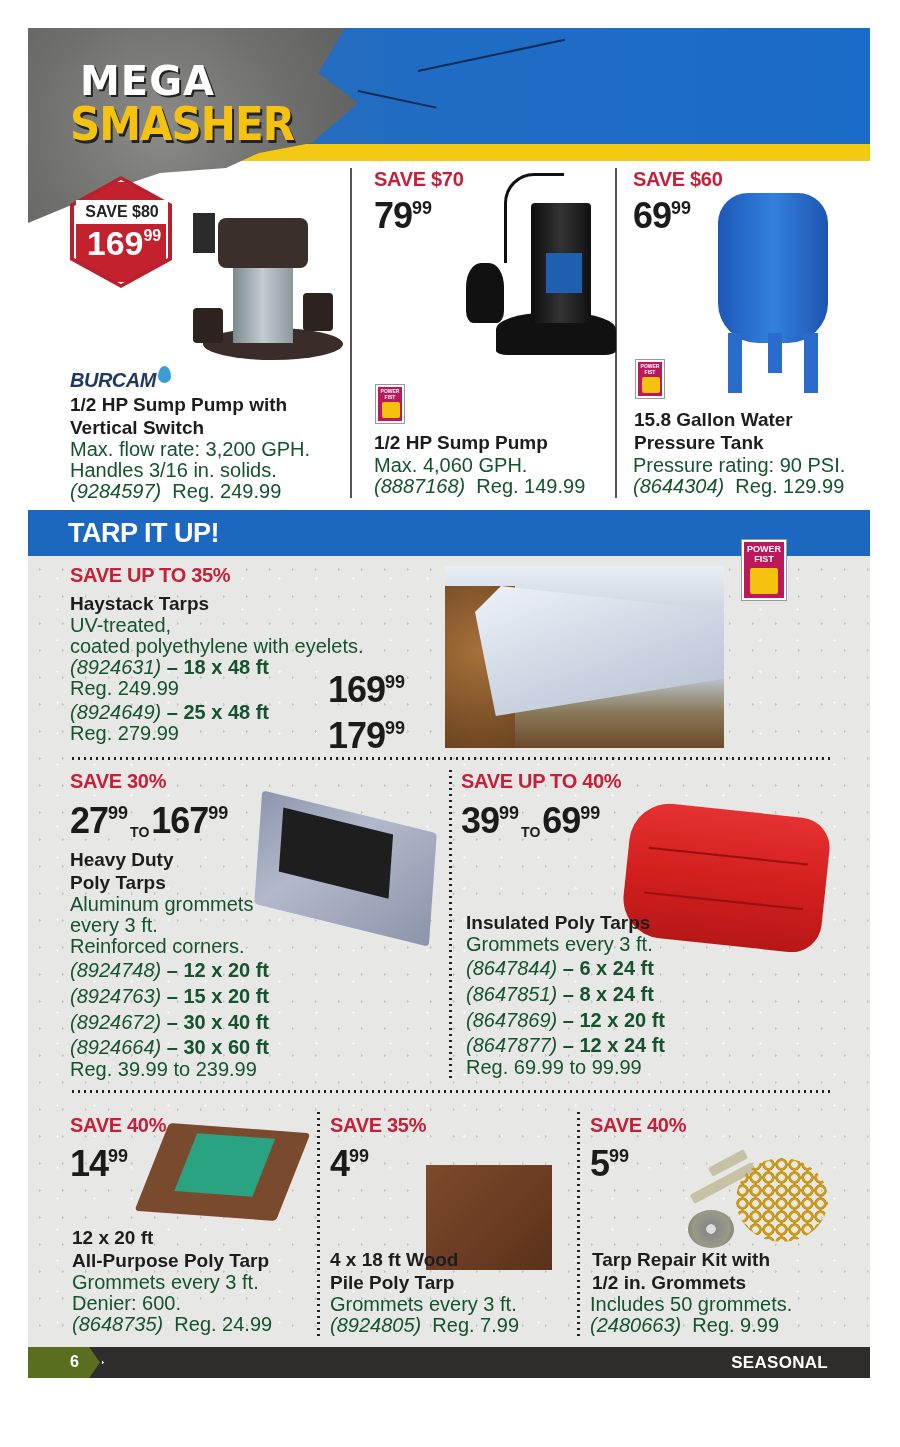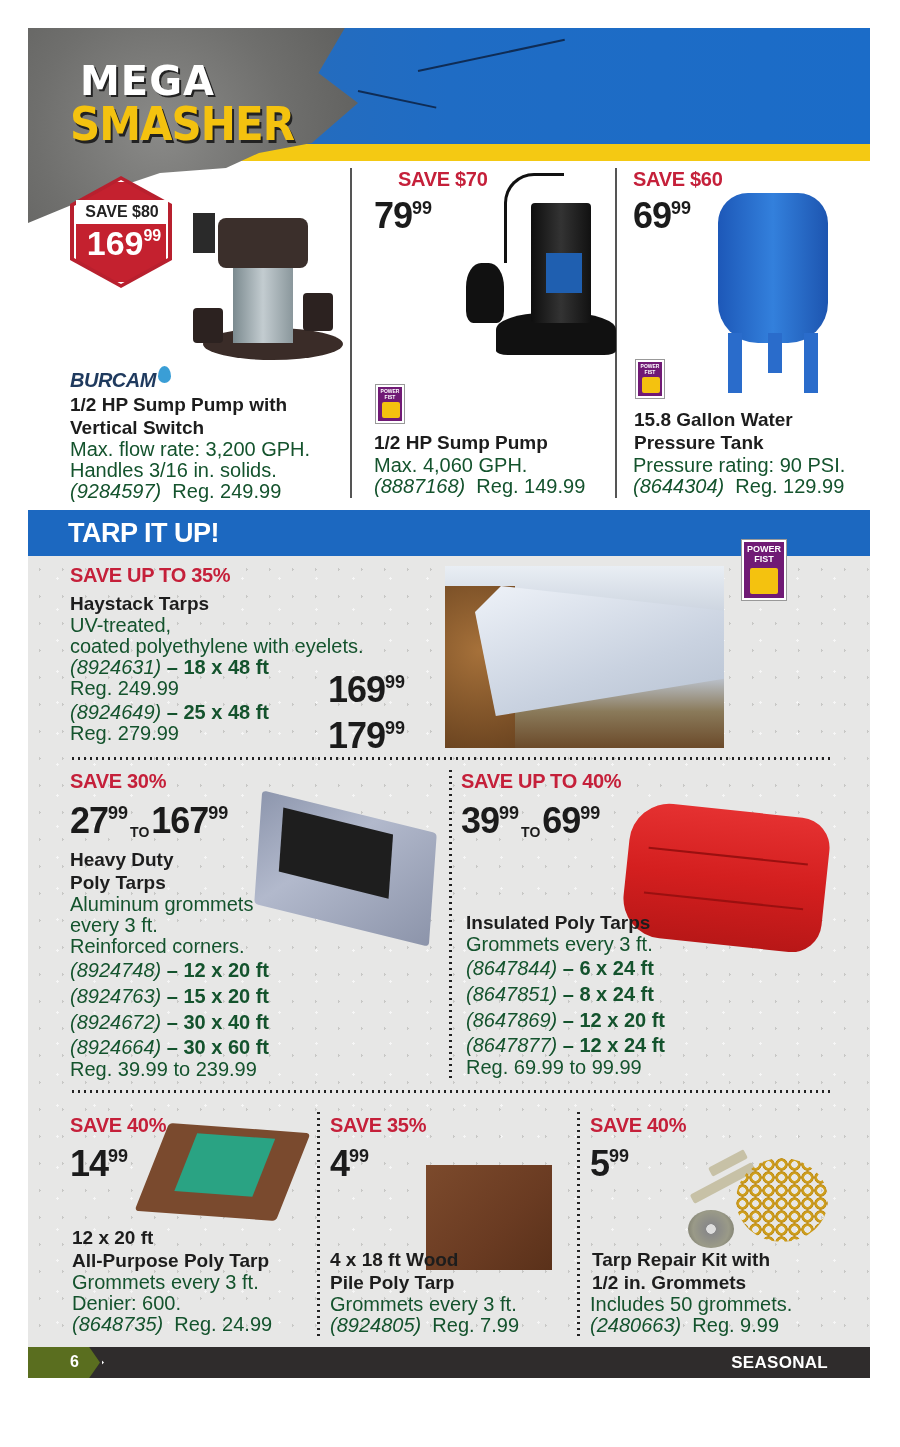--- a/index.html
+++ b/index.html
@@ -27,21 +27,21 @@
   .title { font-weight: 700; font-size: 19px; line-height: 23px; color: #1d1d1d; }
   .desc { font-size: 20px; line-height: 21px; color: #14532d; }
   .sku { font-style: italic; }
   .bold { font-weight: 700; }
 
   .abs { position: absolute; }
 
   .brand-burcam { font-style: italic; font-weight: 900; font-size: 20px; color: #1f3a5e; letter-spacing: -0.5px; }
   .burcam-drop { display: inline-block; width: 13px; height: 17px; border-radius: 50% 50% 50% 50% / 60% 60% 40% 40%; background: #3a9ed6; vertical-align: 4px; margin-left: 2px; }
 
-  .pf-badge { position: absolute; width: 28px; height: 38px; background: #701a75; border: 2px solid #fff; outline: 1px solid #999; }
+  .pf-badge { position: absolute; width: 28px; height: 38px; background: #be185d; border: 2px solid #fff; outline: 1px solid #999; }
   .pf-badge .t { position: absolute; left: 0; top: 1px; width: 100%; font-size: 5px; font-weight: 900; color: #fff; text-align: center; line-height: 6px; }
   .pf-badge .fist { position: absolute; left: 4px; bottom: 3px; width: 18px; height: 16px; background: #f4c20f; border-radius: 2px; }
   .pf-badge.big { width: 44px; height: 60px; }
   .pf-badge.big .t { font-size: 9px; line-height: 10px; top: 2px; }
   .pf-badge.big .fist { left: 6px; width: 28px; height: 26px; bottom: 4px; }
 
   
   .pump1 { position: absolute; left: 165px; top: 165px; width: 150px; height: 170px; }
   .pump1 .base { position: absolute; left: 10px; top: 135px; width: 140px; height: 32px; background: #3a2c28; border-radius: 50%; }
   .pump1 .body { position: absolute; left: 40px; top: 70px; width: 60px; height: 80px; background: linear-gradient(90deg,#7b8a8f,#c3ccd0,#8a979c); }
@@ -132,21 +132,21 @@
         <div>Vertical Switch</div>
     </div>
     <div class="abs desc" style="left:42px;top:411px;">
       <div>Max. flow rate: 3,200 GPH.</div>
         <div>Handles 3/16 in. solids.</div>
       <div><span class="sku">(9284597)</span>&nbsp; <span>Reg. 249.99</span></div>
     </div>
   </div>
 
   <div>
-    <div class="abs save" style="left:346px;top:140px;margin-left:24px;">SAVE $70</div>
+    <div class="abs save" style="left:346px;top:140px;">SAVE $70</div>
     <div class="abs price" style="left:346px;top:162px;"><span>79</span><span class="cents">99</span></div>
     <div class="pump2">
       <div class="cord"></div>
         <div class="base"></div>
         <div class="float"></div>
         <div class="body"></div>
         <div class="label"></div>
     </div>
     <div class="pf-badge" style="left:348px;top:357px;">
         <div class="t">POWER FIST</div>

